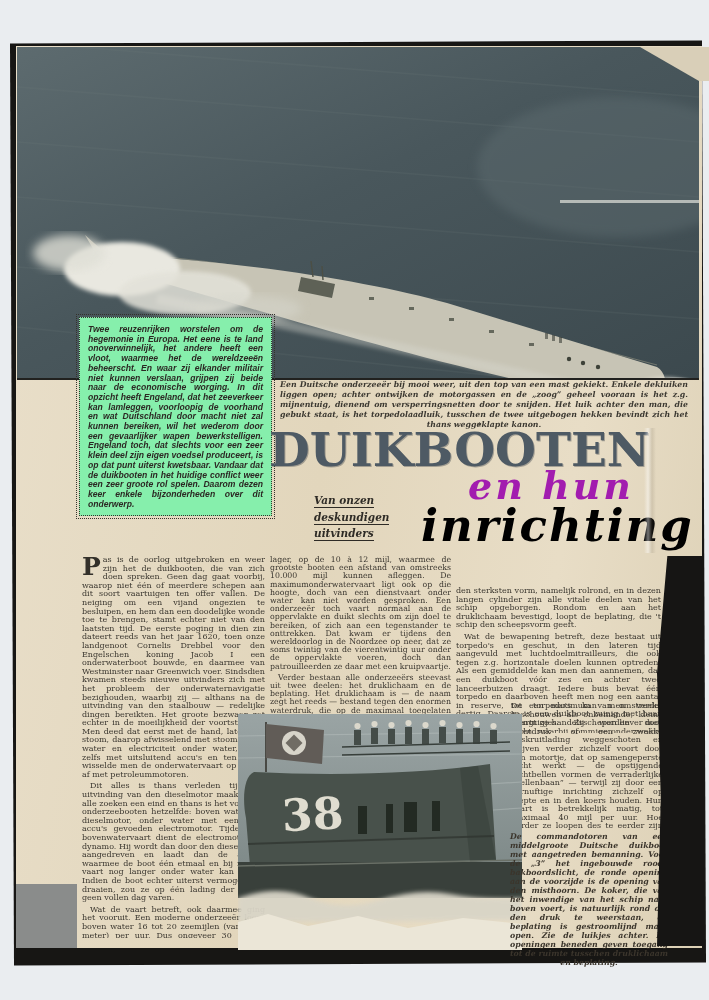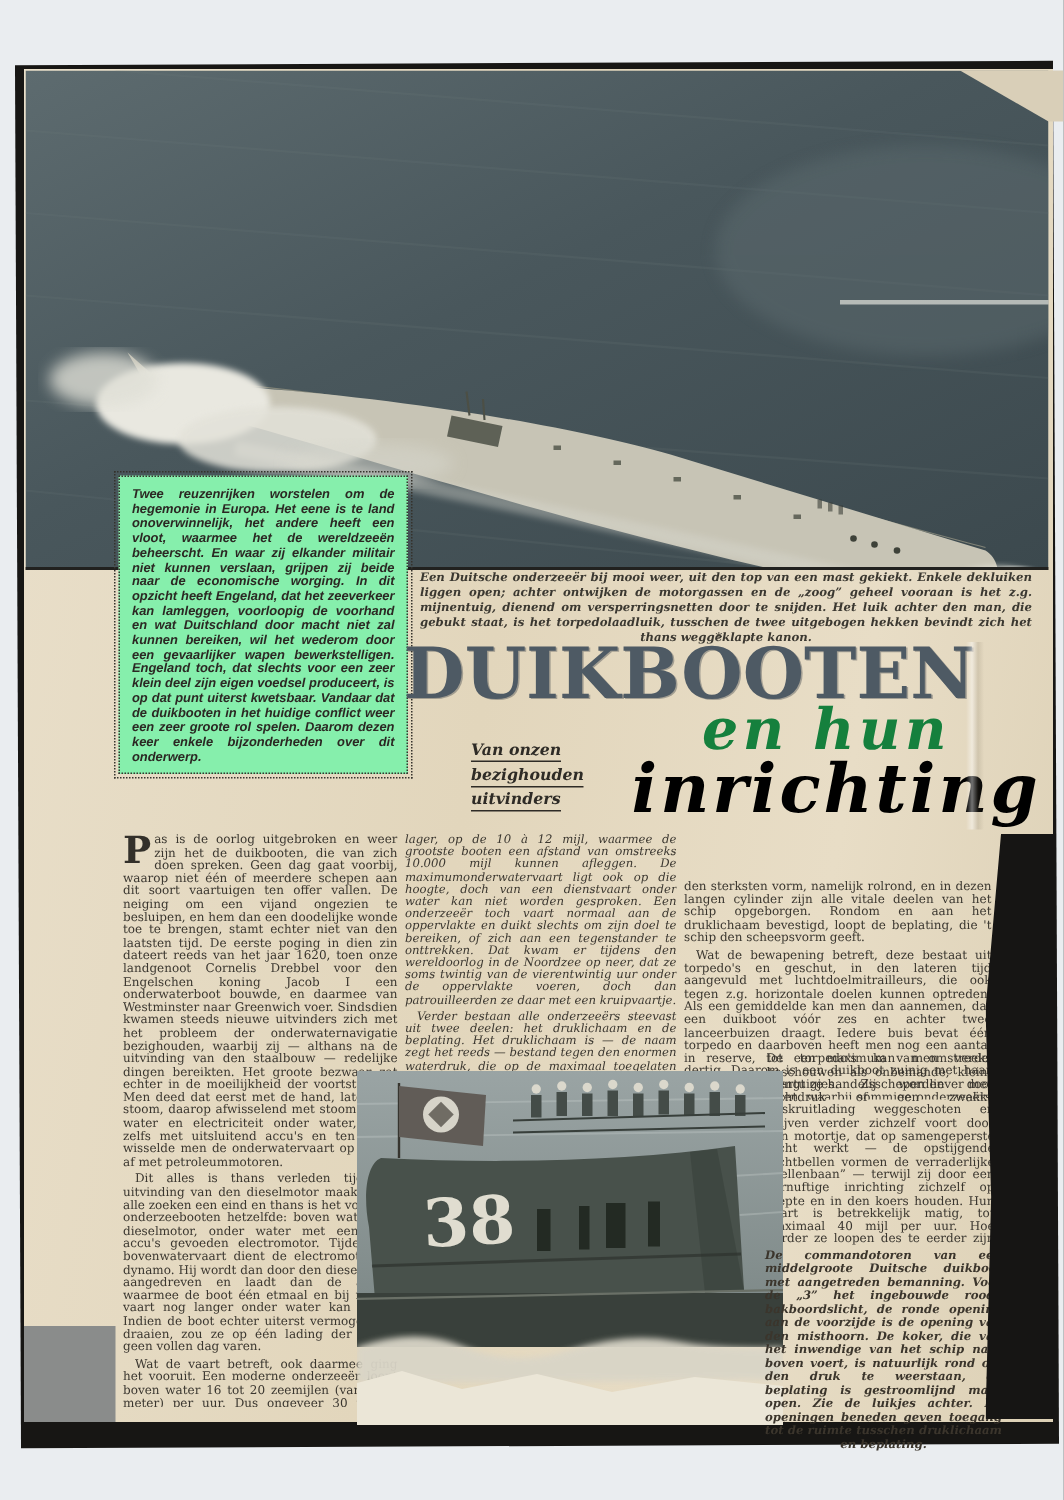--- a/index.html
+++ b/index.html
@@ -16,34 +16,34 @@
             border:1.5px dotted #35322c;outline:1.5px dotted #35322c;outline-offset:2.5px;
             padding:7px 8px 6px 8px;
             font:italic 700 8.6px/9.7px "Liberation Sans",sans-serif;color:#2b2823;text-align:justify;}
   .cap1{position:absolute;left:280px;top:380px;width:408px;
         font:italic 700 7.8px/10px "DejaVu Serif",serif;color:#3b3831;
         text-align:justify;text-align-last:center;}
   .mark{position:absolute;left:477px;top:421px;font-size:9px;color:#3b3831;}
   .h1{position:absolute;left:269px;top:426px;font:700 47px/1 "DejaVu Serif",serif;
       color:#4e5a64;text-shadow:1px 1px 0 rgba(40,50,60,.35);letter-spacing:0;text-align:right;}
   .h2{position:absolute;left:468px;top:467px;font:italic 700 38px/1 "DejaVu Serif",serif;
-      color:#15803d;letter-spacing:3px;}
+      color:#a21caf;letter-spacing:3px;}
   .h3{position:absolute;left:421px;top:503px;font:italic 700 45px/1 "DejaVu Serif",serif;
       color:#000000;letter-spacing:2px;}
   .crease{position:absolute;left:644px;top:428px;width:12px;height:125px;
           background:linear-gradient(90deg,transparent,rgba(255,255,255,.45),rgba(120,110,90,.18),transparent);}
   .byline{position:absolute;left:276px;top:495px;font:italic 700 10.5px/1 "DejaVu Serif",serif;color:#2e2b26;margin-left:38px;}
   .byline div{display:inline-block;border-bottom:1px solid #2e2b26;padding-bottom:1.5px;margin:0 0 3.5px 0;}
   .byline br{line-height:0;}
   .bodycol{position:absolute;font-size:8px;line-height:8.6px;color:#3a362f;text-align:justify;}
   .bodycol p{margin:0 0 3px 0;}
   .bodycol p.ind{text-indent:8px;}
   .dropcap{float:left;font:700 25px/21px "DejaVu Serif",serif;margin:0 2px 0 0;color:#33302a;}
   #col1{left:82px;top:556px;width:183px;height:382px;overflow:hidden;}
-  #col2{left:270px;top:556px;width:181px;height:158px;overflow:hidden;font-size:7.8px;line-height:8.2px;font-style:italic;}
+  #col2{left:270px;top:556px;width:181px;height:158px;overflow:hidden;font-size:7.8px;line-height:8.2px;}
   #col3a{left:456px;top:556px;width:205px;height:146px;overflow:hidden;margin-top:31px;}
   #col3b{left:511px;top:702px;width:152px;height:128px;overflow:hidden;}
   .cap2{position:absolute;left:510px;top:832px;width:158px;
         font:italic 700 7.8px/9px "DejaVu Serif",serif;color:#3b352c;
         text-align:justify;text-align-last:center;}
   .photo2{position:absolute;left:238px;top:714px;width:284px;height:236px;}
   .rightband{position:absolute;left:657px;top:556px;width:47px;height:390px;background:#161514;
              clip-path:polygon(22% 0,100% 0,100% 100%,0 100%,8% 62%,0 30%);}
   .greystrip{position:absolute;left:16px;top:884px;width:61px;height:64px;background:#8a8c8b;}
   .cornerfold{position:absolute;left:640px;top:47px;width:59px;height:0;
@@ -127,21 +127,21 @@
   <div class="cap1">Een Duitsche onderzeeër bij mooi weer, uit den top van een mast gekiekt. Enkele dekluiken liggen open; achter ontwijken de motorgassen en de „zoog” geheel vooraan is het z.g. mijnentuig, dienend om versperringsnetten door te snijden. Het luik achter den man, die gebukt staat, is het torpedolaadluik, tusschen de twee uitgebogen hekken bevindt zich het thans weggeklapte kanon.</div>
   <div class="mark">*</div>
 
   <div class="h1">DUIKBOOTEN</div>
   <div class="h2">en hun</div>
   <div class="h3">inrichting</div>
   <div class="crease"></div>
 
   <div class="byline">
     <div>Van onzen</div><br>
-    <div>bezighouden</div><br>
+    <div>deskundigen</div><br>
     <div>uitvinders</div>
   </div>
 
   <div class="bodycol" id="col1">
     <p><span class="dropcap">P</span><span>as is de oorlog uitgebroken en weer zijn het de duikbooten, die van zich doen spreken. Geen dag gaat voorbij, waarop niet één of meerdere schepen aan dit soort vaartuigen ten offer vallen. De neiging om een vijand ongezien te besluipen, en hem dan een doodelijke wonde toe te brengen, stamt echter niet van den laatsten tijd. De eerste poging in dien zin dateert reeds van het jaar 1620, toen onze landgenoot Cornelis Drebbel voor den Engelschen koning Jacob I een onderwaterboot bouwde, en daarmee van Westminster naar Greenwich voer. Sindsdien kwamen steeds nieuwe uitvinders zich met het probleem der onderwaternavigatie bezighouden, waarbij zij — althans na de uitvinding van den staalbouw — redelijke dingen bereikten. Het groote bezwaar zat echter in de moeilijkheid der voortstuwing. Men deed dat eerst met de hand, later met stoom, daarop afwisselend met stoom boven water en electriciteit onder water, soms zelfs met uitsluitend accu's en ten slotte wisselde men de onderwatervaart op accu's af met petroleummotoren.</span></p>
     <p class="ind">Dit alles is thans verleden tijd. De uitvinding van den dieselmotor maakte aan alle zoeken een eind en thans is het voor alle onderzeebooten hetzelfde: boven water per dieselmotor, onder water met een door accu's gevoeden electromotor. Tijdens de bovenwatervaart dient de electromotor als dynamo. Hij wordt dan door den dieselmotor aangedreven en laadt dan de accu's, waarmee de boot één etmaal en bij matige vaart nog langer onder water kan varen. Indien de boot echter uiterst vermogen zou draaien, zou ze op één lading der accu's geen vollen dag varen.</p>
     <p class="ind">Wat de vaart betreft, ook daarmee ging het vooruit. Een moderne onderzeeër loopt boven water 16 tot 20 zeemijlen (van 1852 meter) per uur. Dus ongeveer 30 tot 36 kilometer per uur. De kruissnelheid of „dienstvaart” ligt echter</p>
   </div>
 
   <div class="bodycol" id="col2">

